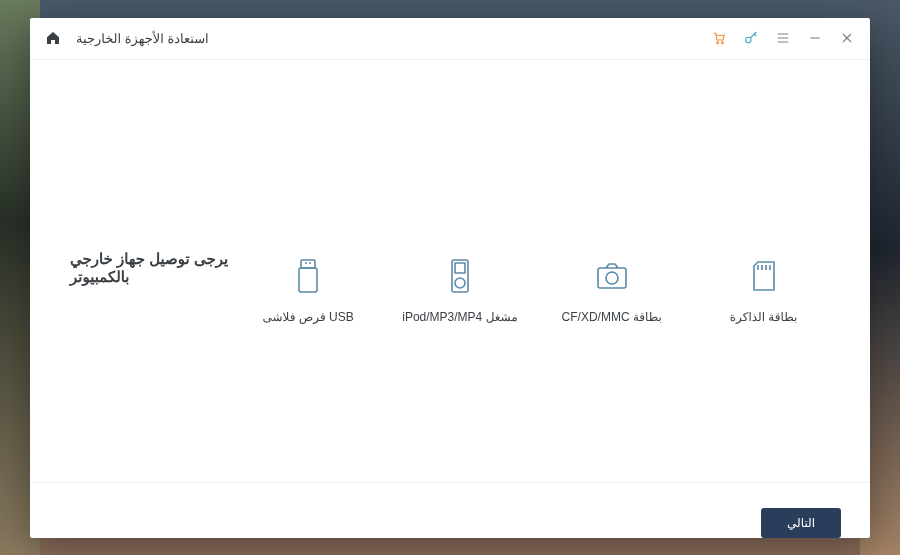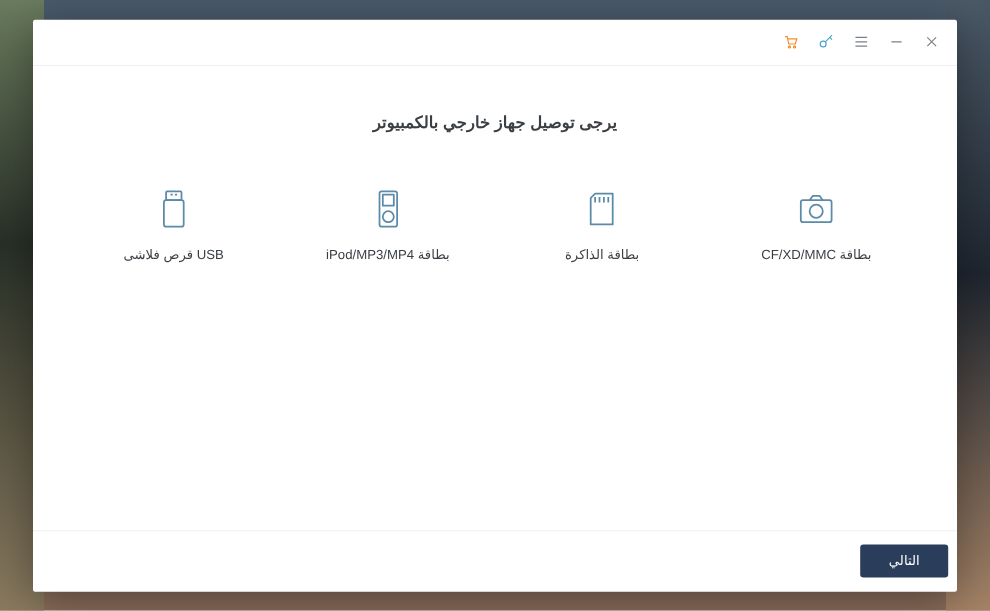--- a/index.html
+++ b/index.html
@@ -33,21 +33,21 @@
   }
   .title-left { display:flex; align-items:center; gap:14px; }
   .title-right { margin-left:auto; display:flex; align-items:center; gap:14px; }
   .win-title { font-size:13px; color:#3a3f44; }
   .tb-icon { display:inline-flex; align-items:center; justify-content:center; width:18px; height:18px; color:#7a8088; cursor:pointer; }
   .tb-icon svg { width:16px; height:16px; stroke:currentColor; fill:none; stroke-width:1.6; }
   .cart { color:#f28c2b; }
   .key  { color:#4aa3c9; }
 
   .content {
-    flex:1; display:flex; flex-direction:column; align-items:center;
+    flex:1; display:flex; flex-direction:row; align-items:center;
     padding:36px 40px 0;
   }
   .heading { font-size:15px; color:#3a3f44; font-weight:600; margin-top:6px; margin-bottom:48px; }
 
   .grid {
     width:100%;
     display:grid; grid-template-columns:repeat(4,1fr);
     row-gap:60px; column-gap:10px;gap:19px;
   }
   .device {
@@ -57,38 +57,46 @@
   .device-icon {
     width:44px; height:44px;
     display:flex; align-items:center; justify-content:center;
     color:#5b8ba8;
   }
   .device-icon svg { width:40px; height:40px; stroke:currentColor; fill:none; stroke-width:1.6; stroke-linejoin:round; }
   .device-label { font-size:12px; color:#3a3f44; text-align:center; direction:rtl; }
 
   .footer {
     height:56px; border-top:1px solid #eef0f3;
-    display:flex; align-items:center; justify-content:flex-end;
-    padding:0 8px;
+    display:flex; align-items:flex-end; justify-content:flex-end;
+    padding:0 29px;
   }
   .next-btn {
     background:#2a3d5a; color:#fff; border:none;
     font-size:12px; padding:8px 26px; border-radius:3px;
     cursor:pointer;
   }
 </style>
 </head>
 <body>
 
 <div class="bg-left"></div>
 <div class="bg-right"></div>
 
 <div class="window">
 
   <div class="titlebar">
+    <div class="title-left">
+      <span class="tb-icon">
+        <svg viewBox="0 0 24 24">
+            <path d="M3 11 12 3l9 8v9a1 1 0 0 1-1 1h-5v-6h-6v6H4a1 1 0 0 1-1-1z" fill="#3a3f44" stroke="none"></path>
+          </svg>
+      </span>
+      <span class="win-title">استعادة الأجهزة الخارجية</span>
+    </div>
     <div class="title-right">
       <span class="tb-icon cart">
         <svg viewBox="0 0 24 24">
             <path d="M4 5h3l2 10h9l2-7H8"></path>
             <circle cx="10" cy="19" r="1.4"></circle>
             <circle cx="17" cy="19" r="1.4"></circle>
           </svg>
       </span>
       <span class="tb-icon key">
         <svg viewBox="0 0 24 24">
@@ -134,44 +142,44 @@
 
 
       <div class="device">
         <span class="device-icon">
           <svg viewBox="0 0 40 40">
               <rect x="12" y="4" width="16" height="32" rx="2"></rect>
               <rect x="15" y="7" width="10" height="10"></rect>
               <circle cx="20" cy="27" r="5"></circle>
             </svg>
         </span>
-        <span class="device-label">بطاقة iPod/MP3/MP4</span>
-      </div>
-
-      <div class="device">
-        <span class="device-icon">
-          <svg viewBox="0 0 40 40">
-              <path d="M10 10 14 6h16v28H10z"></path>
-              <path d="M14 9v5M18 9v5M22 9v5M26 9v5"></path>
-            </svg>
-        </span>
-        <span class="device-label">بطاقة الذاكرة</span>
+        <span class="device-label">مشغل iPod/MP3/MP4</span>
       </div>
 
       <div class="device">
         <span class="device-icon">
           <svg viewBox="0 0 40 40">
               <rect x="6" y="12" width="28" height="20" rx="2"></rect>
               <path d="M14 12l3-4h6l3 4"></path>
               <circle cx="20" cy="22" r="6"></circle>
             </svg>
         </span>
         <span class="device-label">بطاقة CF/XD/MMC</span>
       </div>
 
+      <div class="device">
+        <span class="device-icon">
+          <svg viewBox="0 0 40 40">
+              <path d="M10 10 14 6h16v28H10z"></path>
+              <path d="M14 9v5M18 9v5M22 9v5M26 9v5"></path>
+            </svg>
+        </span>
+        <span class="device-label">بطاقة الذاكرة</span>
+      </div>
+
 
     </div>
   </div>
 
   <div class="footer">
     <button class="next-btn">التالي</button>
   </div>
 
 </div>
 

